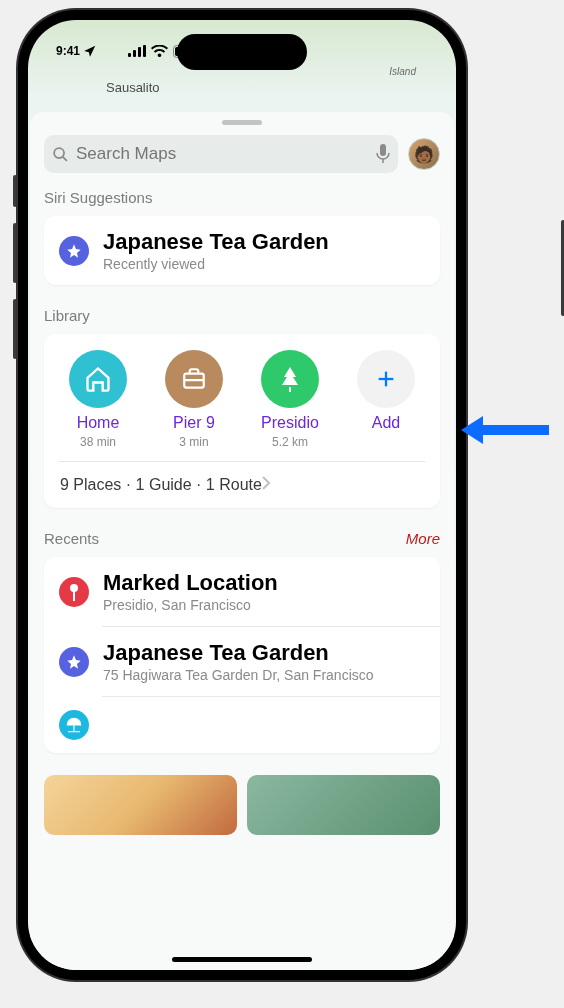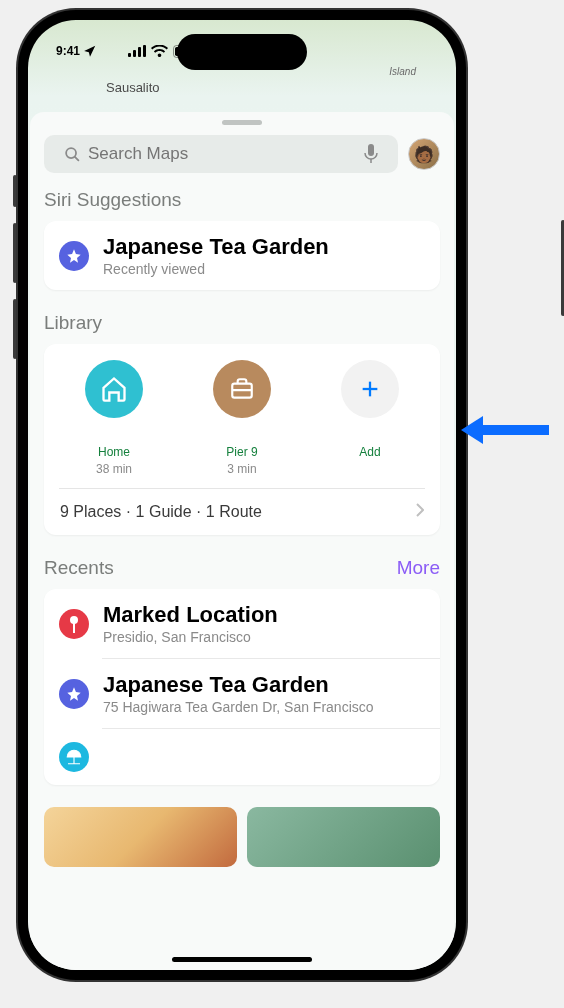--- a/index.html
+++ b/index.html
@@ -105,21 +105,21 @@
       align-items: center;
       gap: 10px;
       margin-bottom: 16px;
     }
     .search-box {
       flex: 1;
       display: flex;
       align-items: center;
       background: rgba(200, 205, 202, 0.35);
       border-radius: 10px;
-      padding: 9px 20px;
+      padding: 9px 8px;
       gap: 7px;
     }
     .search-box input {
       border: none;
       background: transparent;
       flex: 1;
       font-size: 17px;
       color: #8a8a8a;
       outline: none;
     }
@@ -131,30 +131,31 @@
       height: 32px;
       border-radius: 50%;
       background: linear-gradient(135deg, #d4a574 0%, #8b6f47 100%);
       border: 1px solid #ccc;
       display: flex;
       align-items: center;
       justify-content: center;
       font-size: 16px;
     }
     .section-header {
-      font-size: 19px;
+      font-size: 15px;
       color: #7a7d7b;
       font-weight: 500;
       margin-bottom: 10px;
       display: flex;
       justify-content: space-between;
     }
     .section-header .more-link {
-      color: #8b5cf6;
+      color: #b91c1c;
       font-weight: 400;
+      font-style: italic;
     }
     .card {
       background: #fff;
       border-radius: 12px;
       margin-bottom: 22px;
       box-shadow: 0 1px 2px rgba(0,0,0,0.05);
     }
     .suggestion-row {
       display: flex;
       align-items: center;
@@ -202,37 +203,35 @@
       display: flex;
       align-items: center;
       justify-content: center;
       color: #fff;
     }
     .lib-home { background: #2fc0d1; }
     .lib-pier { background: #b88a5e; }
     .lib-presidio { background: #2dc96a; }
     .lib-add { background: #f2f2f2; color: #007aff; }
     .lib-label {
-      font-size: 12px;
-      color: #15803d;
-      margin-top: 21px;
+      font-size: 16px;
+      color: #6d28d9;
     }
     .lib-sub {
       font-size: 12px;
       color: #8a8a8a;
       margin-top: -3px;
     }
     .divider {
       height: 1px;
       background: #e5e5e5;
       margin: 0 15px;
     }
     .summary-row {
       display: flex;
-      justify-content: space-between;
       align-items: center;
       padding: 14px 16px;
       font-size: 16px;
       color: #3a3a3a;
     }
     .chevron {
       color: #c0c0c0;
     }
     .list-divider {
       height: 1px;
@@ -390,20 +389,29 @@
             <div class="lib-circle lib-pier">
               <svg width="26" height="26" viewBox="0 0 24 24" fill="none" stroke="#fff" stroke-width="2">
                   <rect x="3" y="7" width="18" height="13" rx="2"></rect>
                   <path d="M8 7V5a2 2 0 012-2h4a2 2 0 012 2v2M3 13h18"></path>
                 </svg>
             </div>
             <div class="lib-label">Pier 9</div>
             <div class="lib-sub">3 min</div>
           </div>
           <div class="lib-item">
+            <div class="lib-circle lib-presidio">
+              <svg width="24" height="28" viewBox="0 0 24 28" fill="#fff">
+                  <path d="M12 2l6 10h-3l5 8H4l5-8H6l6-10zm-1 20h2v5h-2z"></path>
+                </svg>
+            </div>
+            <div class="lib-label">Presidio</div>
+            <div class="lib-sub">5.2 km</div>
+          </div>
+          <div class="lib-item">
             <div class="lib-circle lib-add">
               <svg width="22" height="22" viewBox="0 0 24 24" stroke="#007aff" stroke-width="2.5">
                   <line x1="12" y1="4" x2="12" y2="20"></line>
                   <line x1="4" y1="12" x2="20" y2="12"></line>
                 </svg>
             </div>
             <div class="lib-label">Add</div>
             <div class="lib-sub"></div>
           </div>
         </div>

